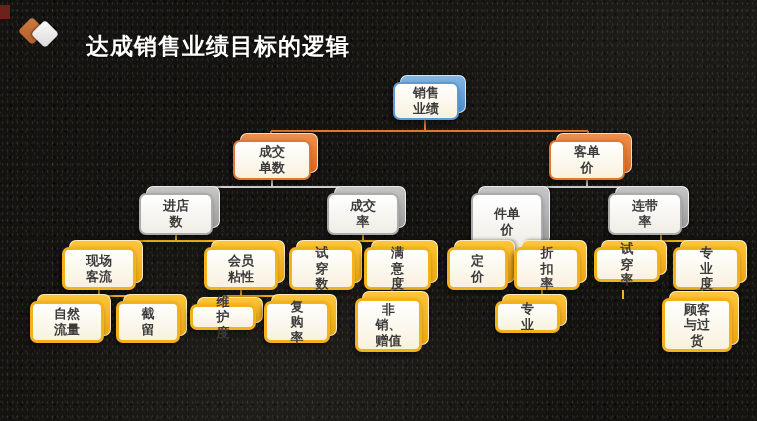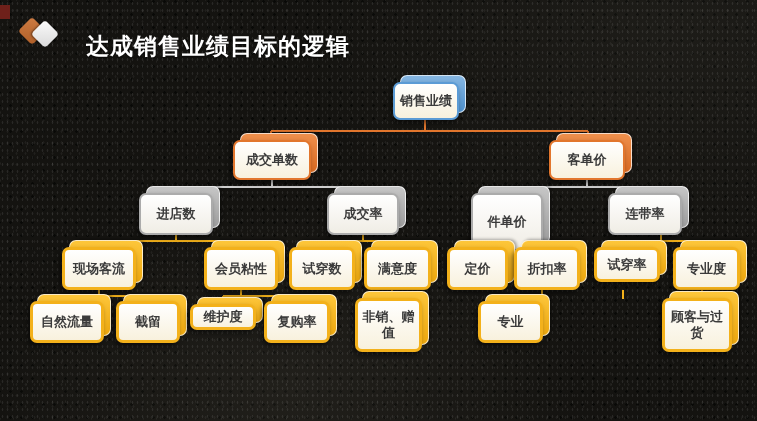--- a/index.html
+++ b/index.html
@@ -35,21 +35,21 @@
     border-radius:7px;border:1px solid rgba(255,255,255,.75);
     box-sizing:border-box;box-shadow:2px -1px 3px rgba(0,0,0,.3);
   }
   .node .front{
     position:absolute;left:0;top:0;width:100%;height:100%;
     border-radius:7px;box-sizing:border-box;
     display:flex;align-items:center;justify-content:center;text-align:center;
     font-weight:bold;font-size:13px;line-height:1.2;color:#3b3b3b;
     background:linear-gradient(180deg,#ffffff 0%,#f8f1dd 100%);
     box-shadow:-2px 3px 5px rgba(0,0,0,.5);
-    padding:1px 2px;
+    padding:1px 18px;
   }
   .node.blue  .back{background:linear-gradient(180deg,#85b6e2,#4d8fcc);}
   .node.blue  .front{border:2px solid #5b9bd5;}
   .node.orange .back{background:linear-gradient(180deg,#ee8f4c,#d86a22);}
   .node.orange .front{border:2px solid #e2762d;}
   .node.gray  .back{background:linear-gradient(180deg,#c6c6c6,#9d9d9d);}
   .node.gray  .front{border:2px solid #ababab;background:linear-gradient(180deg,#ffffff,#f0ede5);}
   .node.yellow .back{background:linear-gradient(180deg,#fdc63a,#eca70f);}
   .node.yellow .front{border:3px solid #f3b11b;}
 </style>
@@ -157,21 +157,21 @@
     <span class="front">维护度</span>
   </div>
   <div class="node yellow" style="left:264px;top:301px;width:66px;height:42px">
     <span class="back"></span>
     <span class="front">复购率</span>
   </div>
   <div class="node yellow" style="left:355px;top:298px;width:67px;height:54px">
     <span class="back"></span>
     <span class="front">非销、赠值</span>
   </div>
-  <div class="node yellow" style="left:478px;top:301px;width:65px;height:42px">
+  <div class="node yellow" style="left:495px;top:301px;width:65px;height:32px">
     <span class="back"></span>
     <span class="front">专业</span>
   </div>
   <div class="node yellow" style="left:662px;top:298px;width:70px;height:54px">
     <span class="back"></span>
     <span class="front">顾客与过货</span>
   </div>
 
 </div>
 

